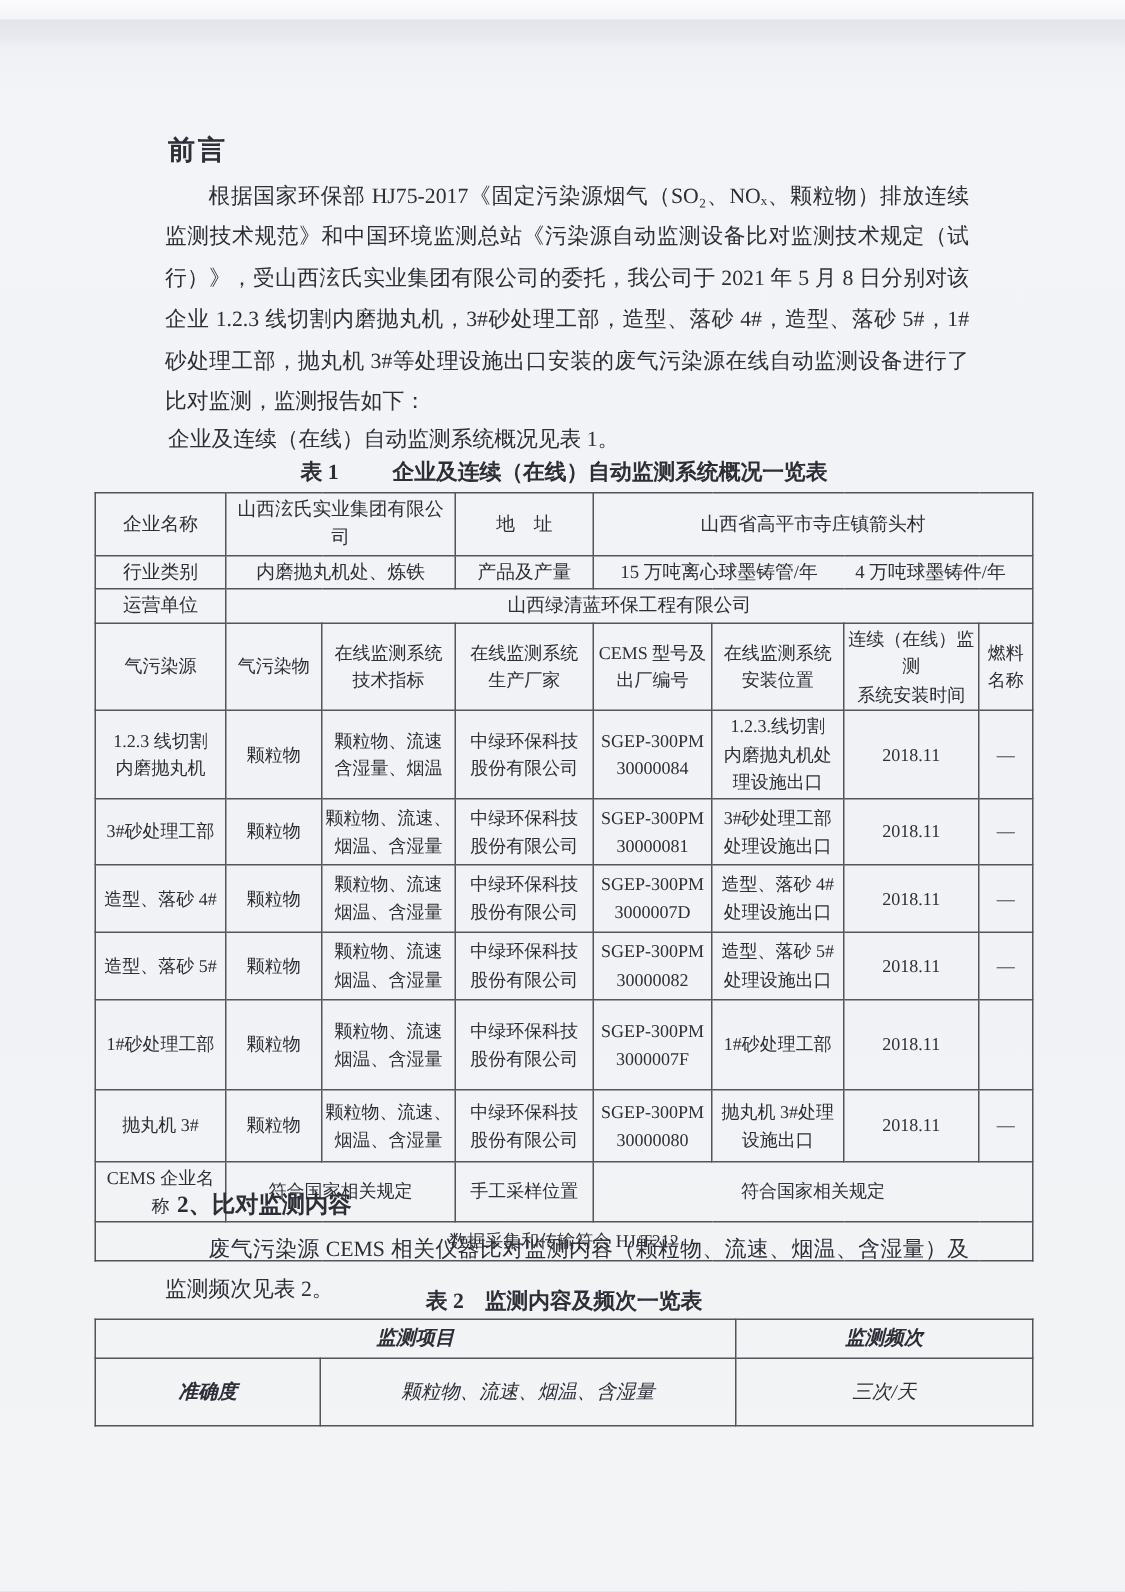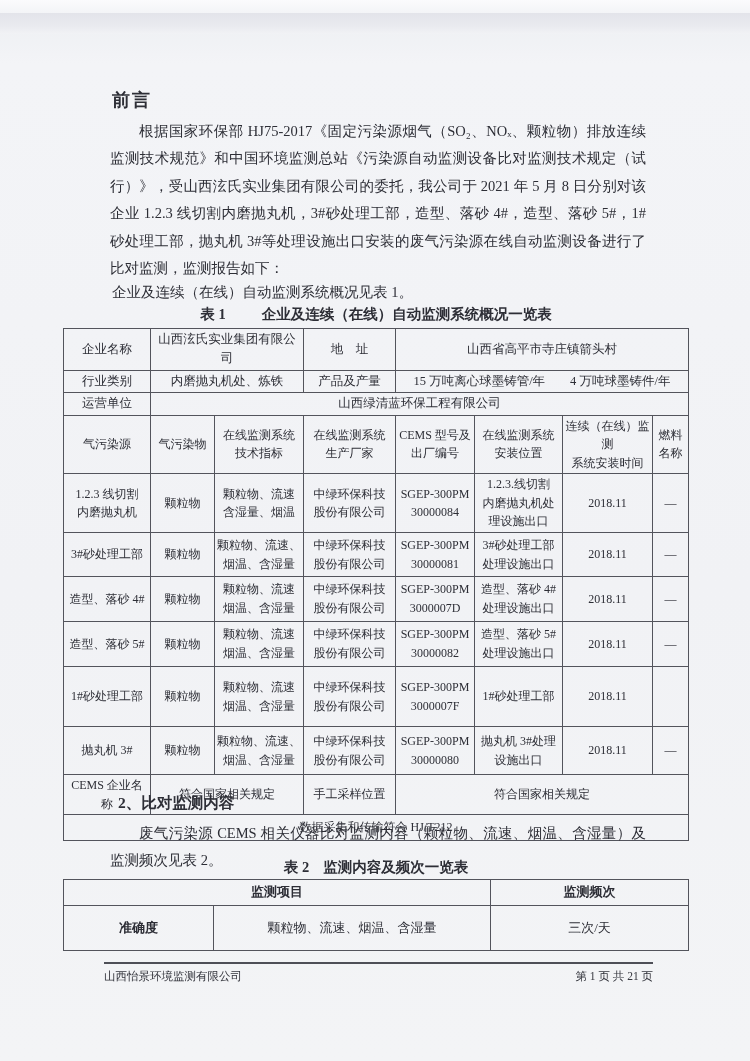--- a/index.html
+++ b/index.html
@@ -60,21 +60,21 @@
     overflow:hidden;
   }
   .ml{white-space:pre-line;}
   .info-cell{font-size:12.5px;}
   tr.rA{height:22px;} tr.rB{height:22px;} tr.rC{height:20px;}
   tr.rH{height:48px;}
   tr.r1{height:57px;} tr.r2{height:44px;} tr.r3{height:45px;}
   tr.r4{height:45px;} tr.r5{height:60px;} tr.r6{height:48px;}
   tr.rCems{height:24px;} tr.rNote{height:26px;}
   tr.t2h{height:26px;} tr.t2r{height:45px;}
-  #table2 td{font-size:13px;}
+  #table2 td{font-size:13px;font-style:italic;}
   #s2-heading{top:793px;left:118px;}
   #s2-para{top:820px;}
   .footer{
     position:absolute;left:104px;top:962px;width:549px;
     border-top:2px solid #4e4f57;
     padding-top:5px;
     display:flex;justify-content:space-between;
     font-size:11.5px;color:#33343c;
   }
 </style>
@@ -255,17 +255,13 @@
       <td style="font-weight:bold">监测频次</td>
     </tr>
     <tr class="t2r">
       <td style="font-weight:bold">准确度</td>
       <td>颗粒物、流速、烟温、含湿量</td>
       <td>三次/天</td>
     </tr>
   </tbody>
     </table>
 
-  <div class="footer">
-    <span>山西怡景环境监测有限公司</span>
-    <span>第 1 页 共 21 页</span>
-  </div>
 </div>
 
 </body></html>

